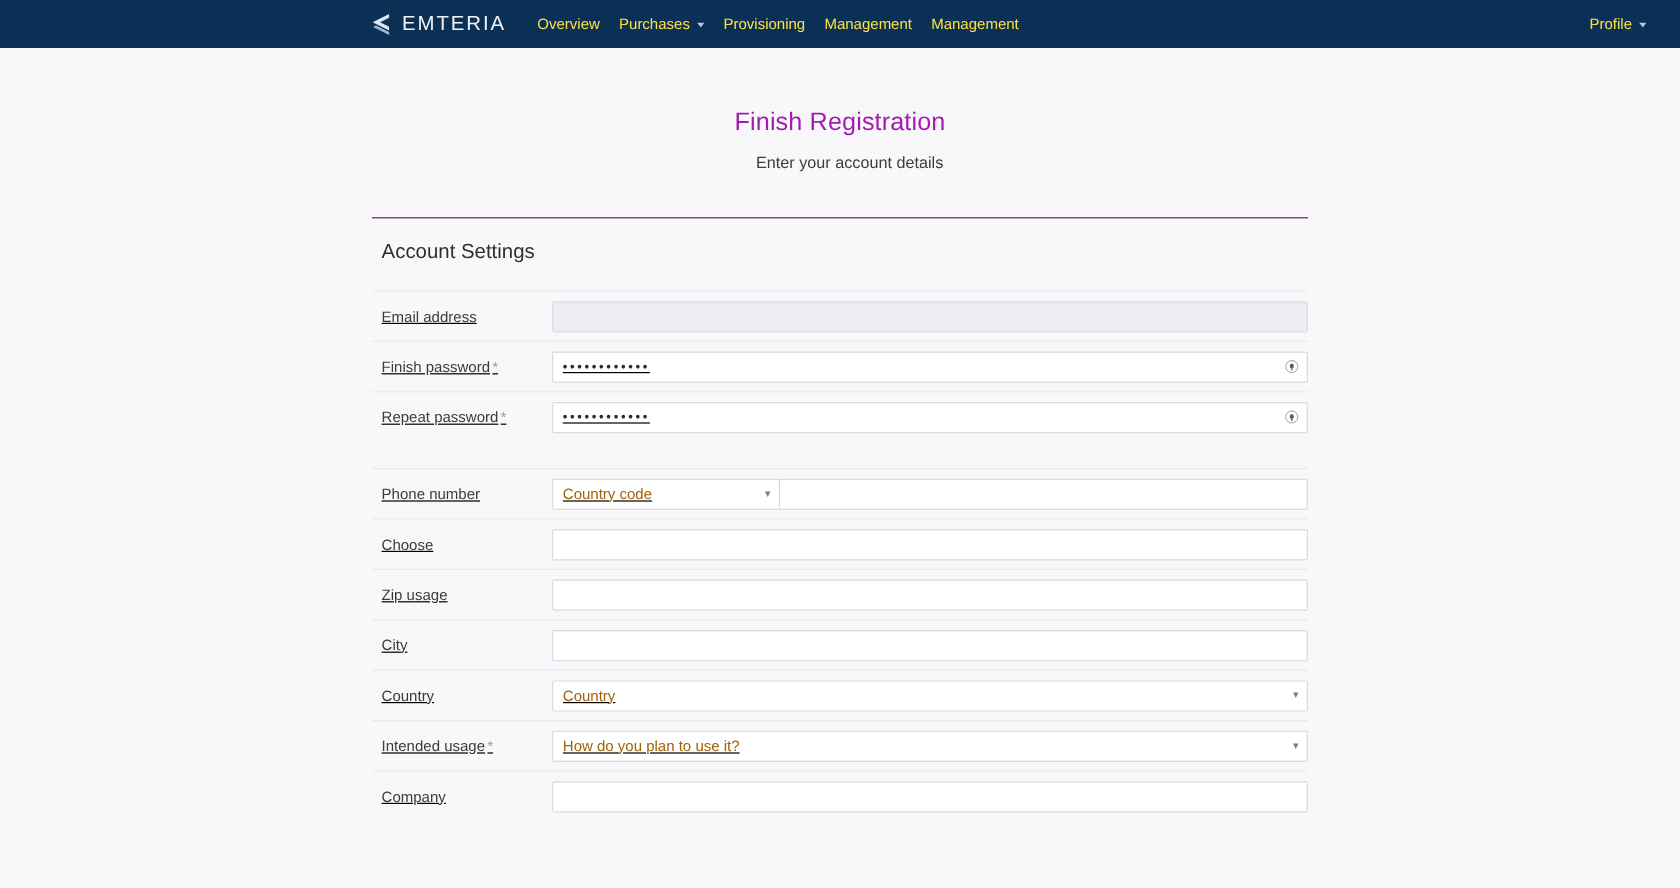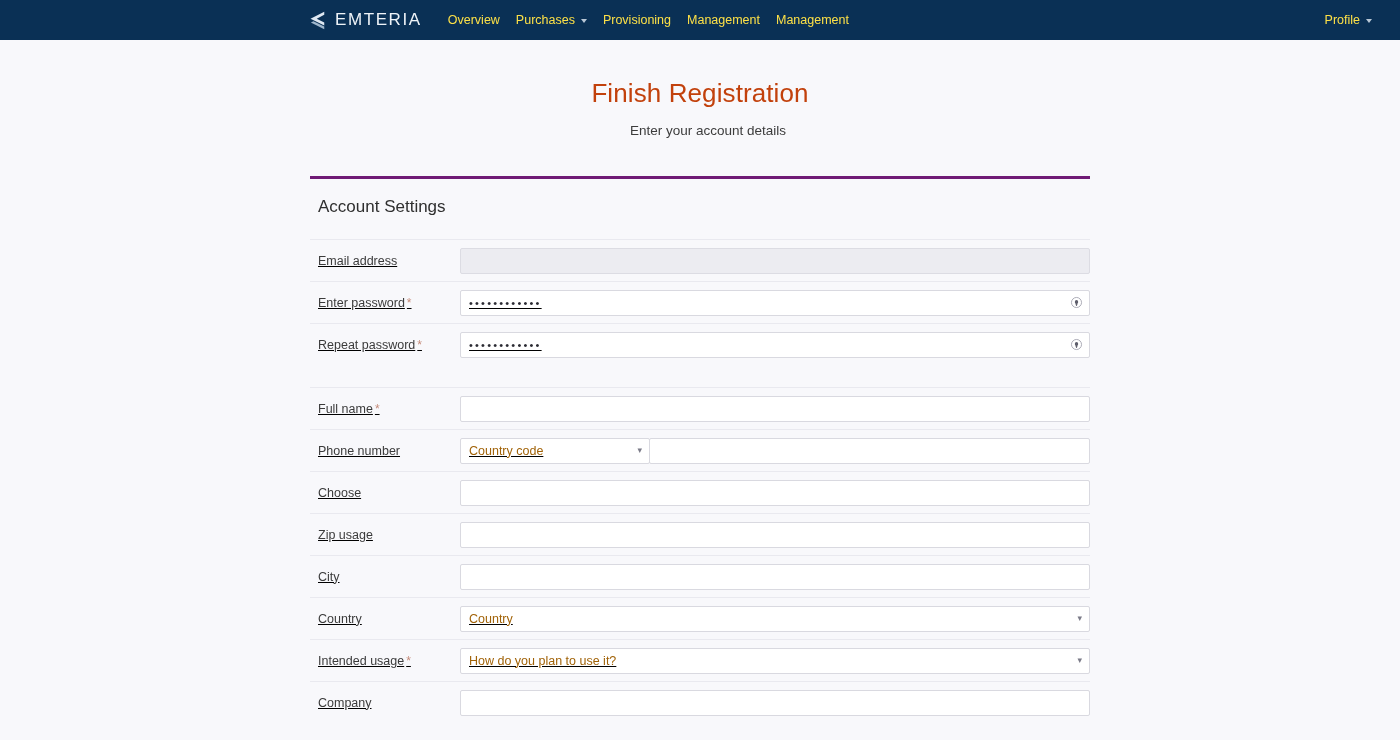--- a/index.html
+++ b/index.html
@@ -64,24 +64,24 @@
     top: 1px;
   }
   .nav-right { margin-left: auto; display: flex; align-items: center; }
 
   
   .page-head {
     text-align: center;
     padding-top: 38px;
   }
   .page-title {
-    font-size: 26px;
-    color: #c2410c;
+    font-size: 21px;
+    color: #a21caf;
     font-weight: 400;
-    margin: 0;
+    margin: 12px;
     letter-spacing: 0.1px;
   }
   .page-subtitle {
     font-size: 13.5px;
     color: #3c3c3c;
     margin: 14px 0 0 16px;
     font-weight: 400;
   }
 
   
@@ -91,21 +91,21 @@
     margin-top: 38px;
   }
   .section-title {
     font-size: 17px;
     color: #2f2f2f;
     font-weight: 400;
     padding: 18px 8px 0 8px;
     margin: 0;
     border-top: 1px solid #e6e6ec;
   }
-  .section-title.first { border-top: 3px solid #701a75; }
+  .section-title.first { border-top: 1px solid #701a75; }
   .section-spacer { height: 22px; }
 
   .form-row {
     display: flex;
     align-items: center;
     border-top: 1px solid #e9e9ef;
     min-height: 42px;
     padding: 0 0 0 8px;
     text-decoration: underline;
   }
@@ -246,21 +246,21 @@
     <div class="row-label">
       <span>Email address</span>
     </div>
     <div class="row-control">
       <input class="inp disabled" type="text" disabled="" placeholder="" style="">
     </div>
   </div>
 
   <div class="form-row">
     <div class="row-label">
-      <span>Enter password</span><span class="req">*</span>
+      <span>Finish password</span><span class="req">*</span>
     </div>
     <div class="row-control">
       <div class="pwd-wrap">
         <div class="pwd-dots">••••••••••••</div>
         <span class="eye-btn">
           <svg viewBox="0 0 16 16" width="13" height="13" aria-hidden="true">
             <circle cx="8" cy="8" r="6.2" fill="none" stroke="#9a9aa6" stroke-width="1"></circle>
             <ellipse cx="8" cy="7.4" rx="2.1" ry="2.6" fill="#5e5e6b"></ellipse>
             <rect x="7.3" y="9.6" width="1.4" height="2.6" rx="0.6" fill="#5e5e6b"></rect>
           </svg>
@@ -282,28 +282,20 @@
             <ellipse cx="8" cy="7.4" rx="2.1" ry="2.6" fill="#5e5e6b"></ellipse>
             <rect x="7.3" y="9.6" width="1.4" height="2.6" rx="0.6" fill="#5e5e6b"></rect>
           </svg>
         </span>
       </div>
     </div>
   </div>
 
   <div class="section-spacer"></div>
 
-  <div class="form-row">
-    <div class="row-label">
-      <span>Full name</span><span class="req">*</span>
-    </div>
-    <div class="row-control">
-      <input class="inp" type="text" placeholder="" style="">
-    </div>
-  </div>
 
   <div class="form-row">
     <div class="row-label">
       <span>Phone number</span>
     </div>
     <div class="row-control">
       <div class="phone-grid">
         <div class="phone-code">
           <div class="sel-wrap">
             <select class="sel">

